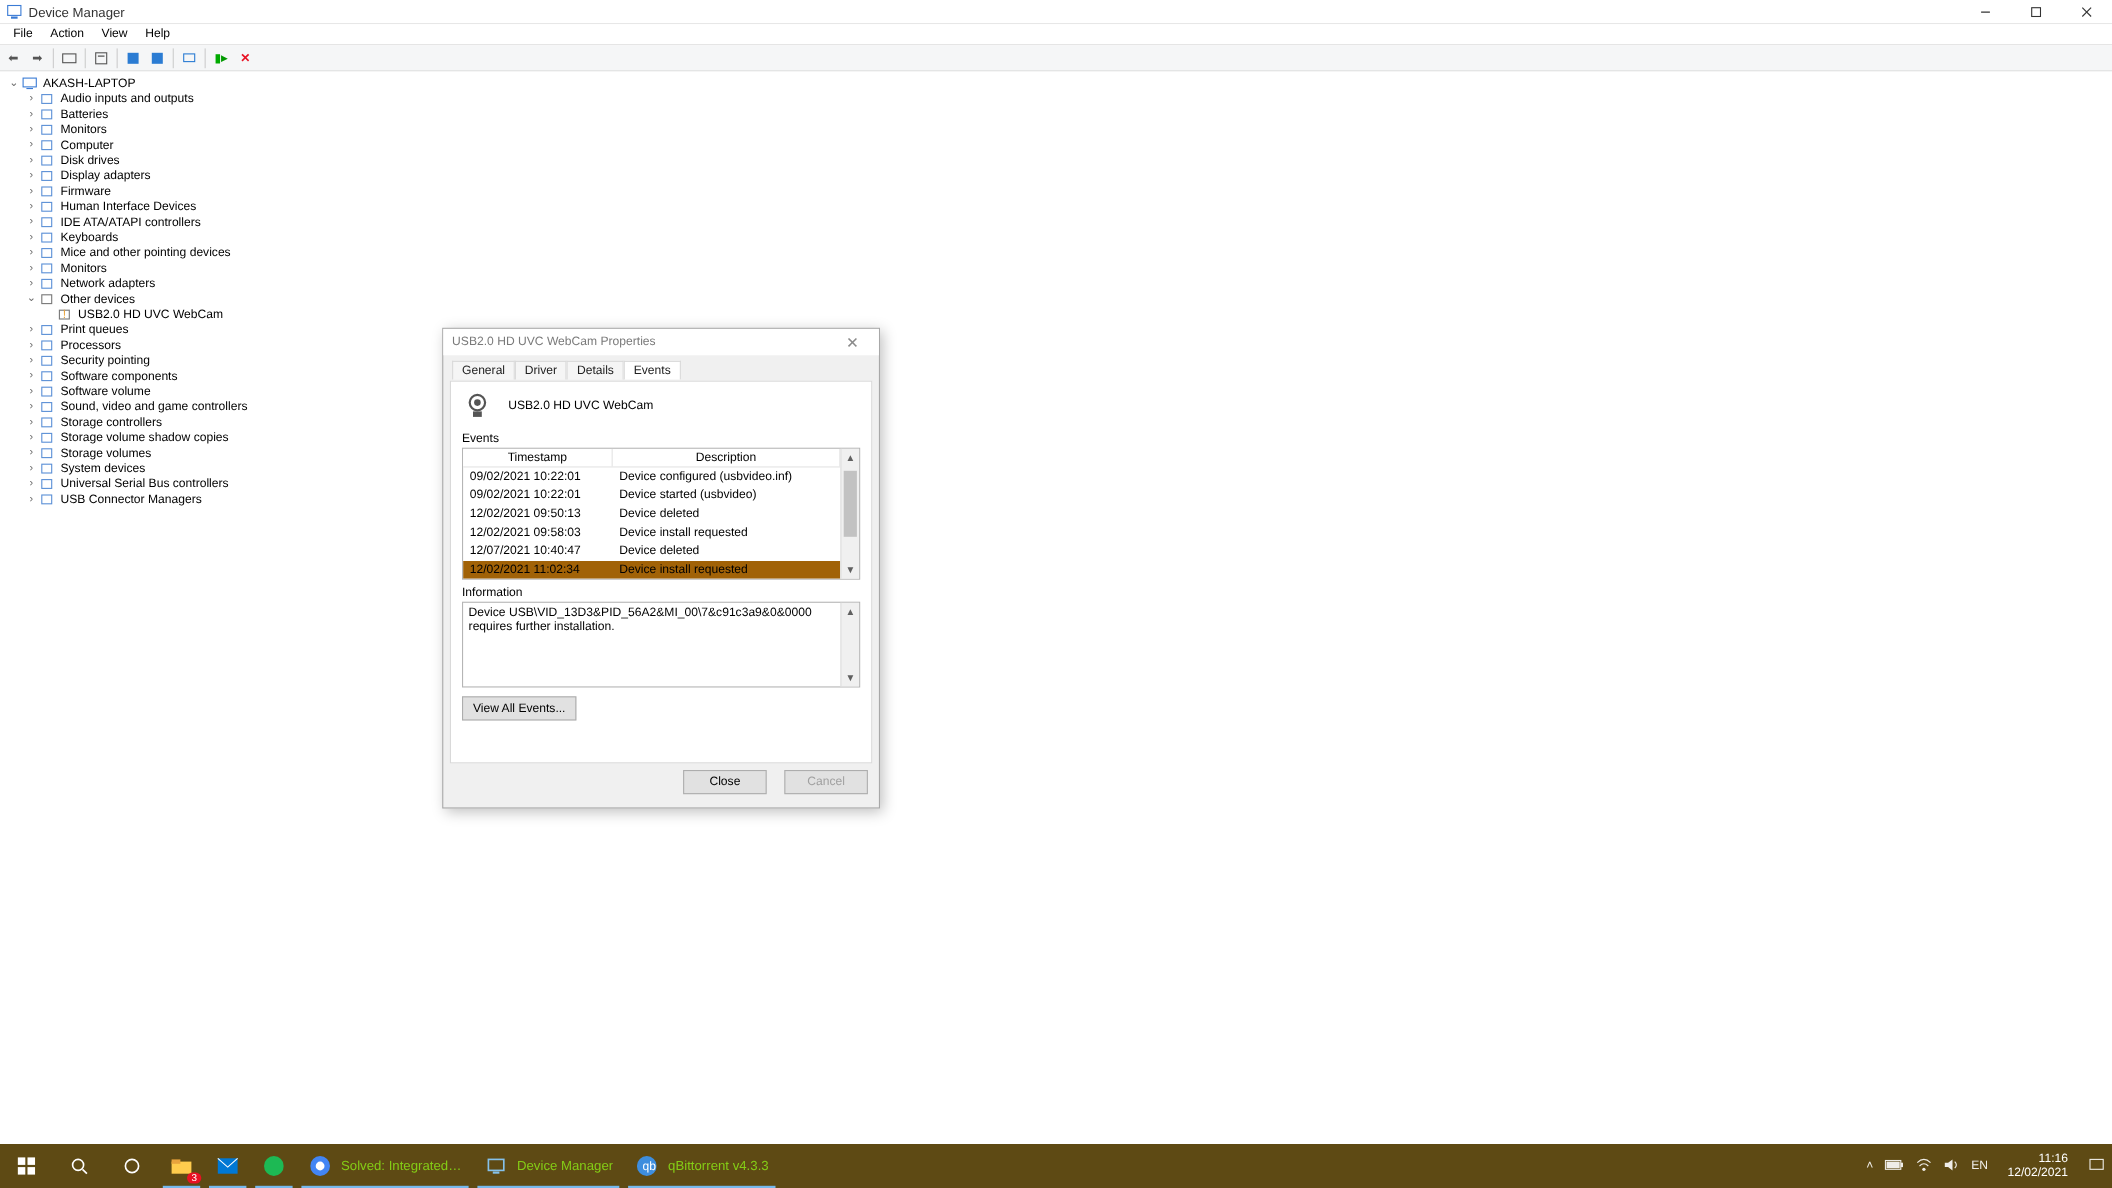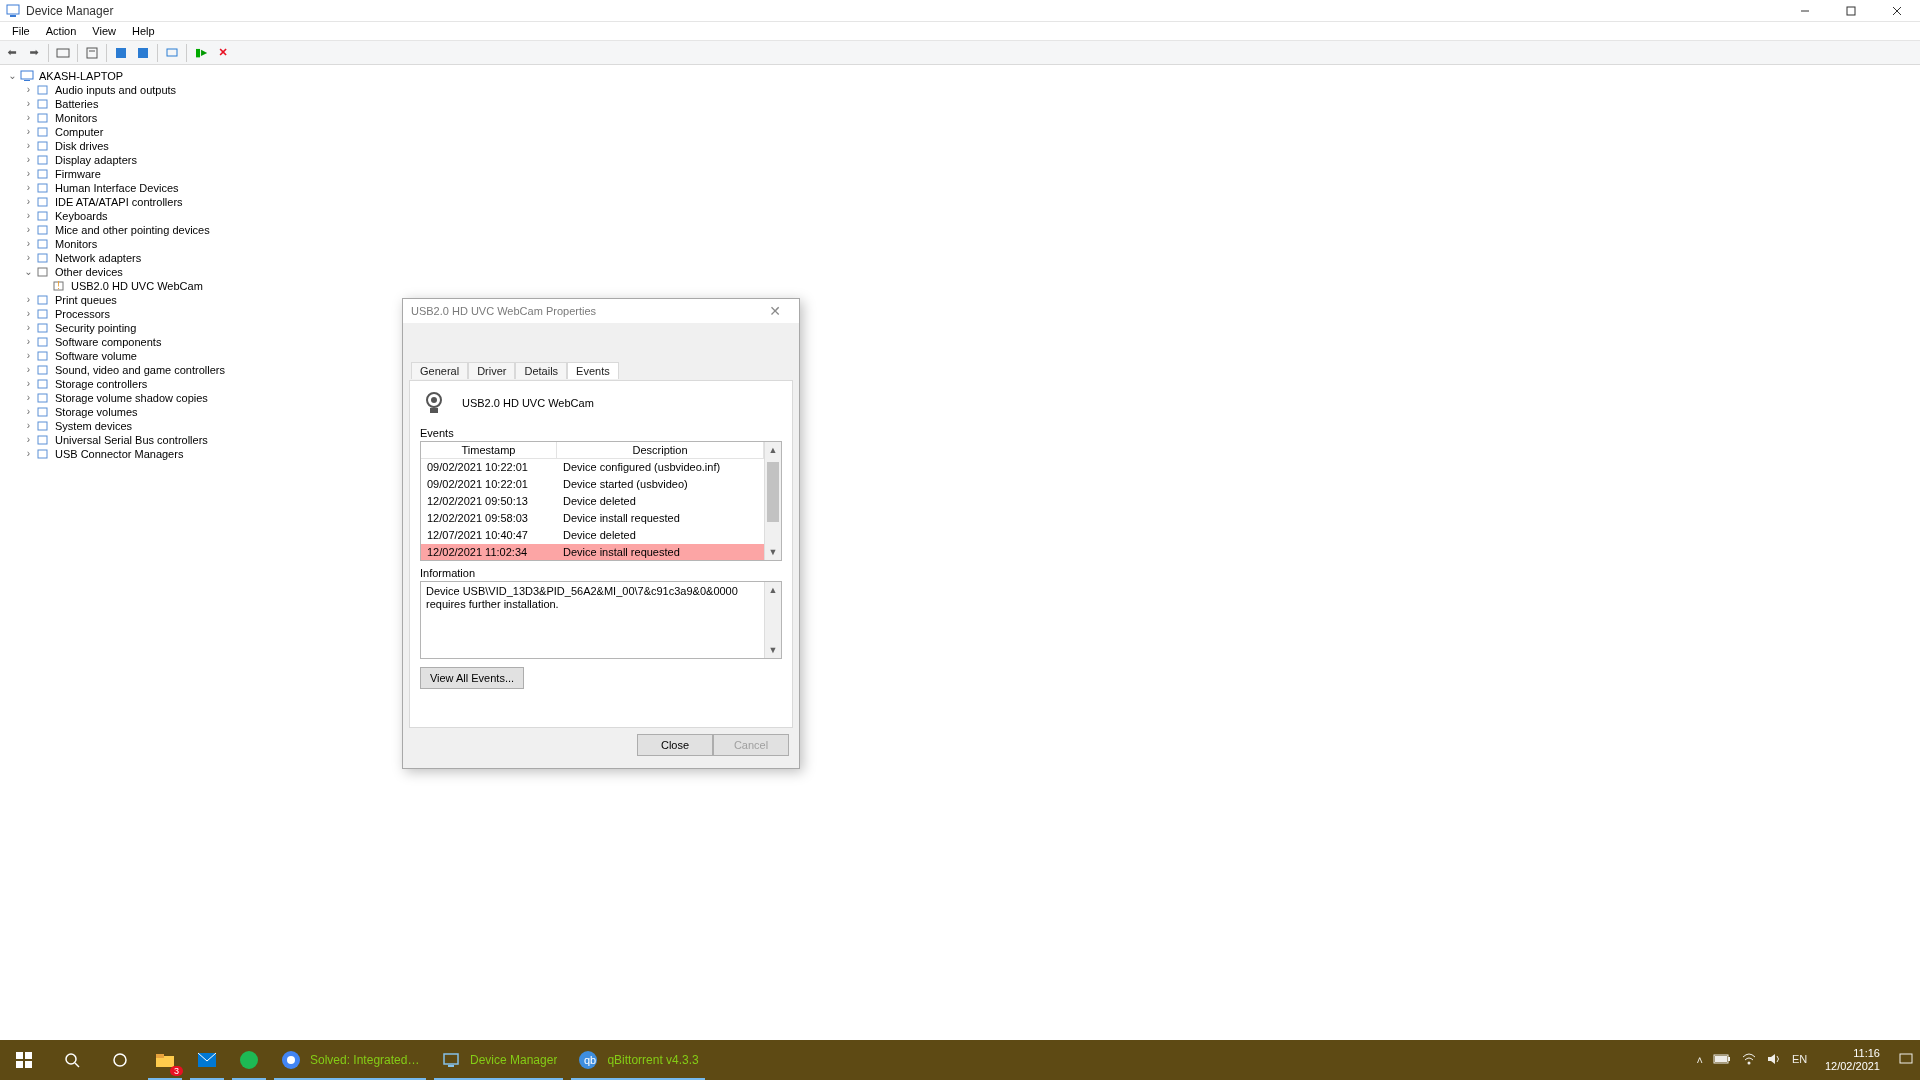--- a/index.html
+++ b/index.html
@@ -28,42 +28,42 @@
 .tree .ind1{ padding-left:20px;}
 .tree .ind2{ padding-left:36px;}
 
 
 .dialog { position:absolute; left:402px; top:298px; width:398px; background:#f0f0f0; border:1px solid #a8a8a8; box-shadow:3px 3px 12px rgba(0,0,0,0.25);}
 .dialog .dtitle{ height:24px; display:flex; align-items:center; padding:0 8px; background:#fff; color:#7a7a7a;gap:40px;}
 .dialog .dtitle .close{ margin-left:auto; width:32px; text-align:center; color:#8a8a8a; font-size:14px;}
 .dialog .body{ padding:6px;}
 .dialog .frame{ background:#fff; border:1px solid #d9d9d9; min-height:348px; position:relative;}
 .tabs{ display:flex; position:relative; top:-1px; left:2px;}
-.tab{ padding:2px 8px; border:1px solid #d9d9d9; border-bottom:none; background:#f5f5f5; margin-right:0; font-size:11px; color:#222;margin-top:34px;}
+.tab{ padding:2px 8px; border:1px solid #d9d9d9; border-bottom:none; background:#f5f5f5; margin-right:0; font-size:11px; color:#222;}
 .tab.active{ background:#fff; position:relative; z-index:2;}
 .tabbody{ padding:8px 10px 10px 10px;}
 .devrow{ display:flex; align-items:center; gap:14px; margin-bottom:10px;}
 .devicon-big{ width:28px; height:28px; display:flex; align-items:center; justify-content:center;}
 .groupLbl{ margin-bottom:2px;}
 .eventsTable{ border:1px solid #b5b5b5; height:120px; position:relative; background:#fff; display:flex;}
 .tblMain{flex:1; overflow:hidden;}
 .tblHead{ display:flex; background:#fff; border-bottom:1px solid #e3e3e3;text-align:center;}
 .tblHead div{ padding:2px 6px; border-right:1px solid #e3e3e3;}
 .colTs{ width:136px;}
 .colDesc{ flex:1;}
 .tblRow{ display:flex;}
 .tblRow div{ padding:0 6px; line-height:17px; white-space:nowrap;}
-.tblRow.sel{ background:#fca5a5;justify-content:flex-end;}
+.tblRow.sel{ background:#a16207;justify-content:flex-end;}
 .tblScroll{ width:17px; background:#f0f0f0; border-left:1px solid #ddd; position:relative;}
 .updown{ height:16px; display:flex; align-items:center; justify-content:center; color:#606060; font-size:9px;}
 .scrollThumb{ position:absolute; left:2px; right:2px; top:20px; height:60px; background:#c2c2c2;}
 .infoBox{ border:1px solid #b5b5b5; height:78px; background:#fff; padding:3px 5px; margin-top:2px; display:flex;}
 .infoText{flex:1; line-height:13px;}
 .infoScroll{ width:17px; background:#f0f0f0; margin:-3px -5px -3px 3px; border-left:1px solid #ddd; display:flex; flex-direction:column; justify-content:space-between;}
-.buttonsRow{ display:flex; justify-content:flex-end; gap:0; padding:6px 4px 6px 4px;}
+.buttonsRow{ display:flex; justify-content:flex-end; gap:16px; padding:6px 4px 6px 4px;}
 .winbtn{ min-width:76px; height:22px; background:#e1e1e1; border:1px solid #adadad; font-size:11px; color:#000;}
 .winbtn.small{min-width:104px; margin-top:8px;}
 .winbtn:disabled{ color:#a0a0a0;}
 
 
 .taskbar{ position:absolute; left:0; right:0; bottom:0; height:40px; background:#5e4a14; display:flex; align-items:center; color:#fff;}
 .taskbar .tbicon{ width:48px; height:40px; display:flex; align-items:center; justify-content:center;}
 .taskbar .task{ height:40px; display:flex; align-items:center; gap:8px; padding:0 10px; position:relative;}
 .taskbar .task .ticon{ width:22px; height:22px; display:flex; align-items:center; justify-content:center;}
 .taskbar .task .tlbl{ color:#84cc16; font-size:12px; max-width:110px; white-space:nowrap; overflow:hidden; text-overflow:ellipsis;}

